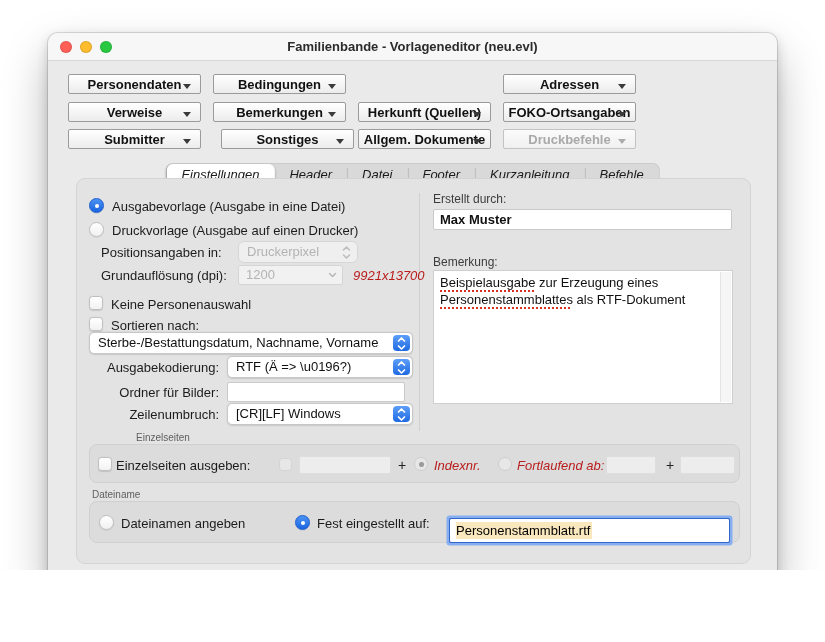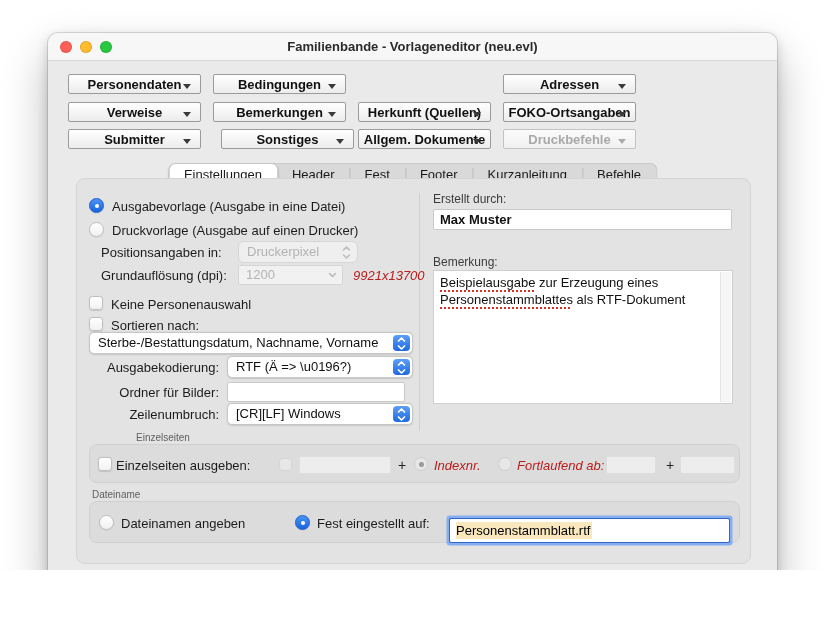--- a/index.html
+++ b/index.html
@@ -25,21 +25,21 @@
     display:flex; align-items:center; justify-content:center; cursor:default; }
   .btn .arrow { position:absolute; right:9px; top:9px; width:0; height:0;
     border-left:4px solid transparent; border-right:4px solid transparent; border-top:5px solid #3a3a3a; }
   .btn.disabled { color:#a9a9a9; border-color:#c3c3c3; background:linear-gradient(#fbfbfb,#f0f0f0); }
   .btn.disabled .arrow { border-top-color:#ababab; }
 
   
   .tabbar { position:absolute; top:130px; left:50%; transform:translateX(-50%);
     height:23px; background:#d9d9d9; border-radius:7px; display:flex; align-items:center; padding:1px;
     box-shadow:inset 0 0 0 1px rgba(0,0,0,.06); }
-  .tabseg { position:relative; height:21px; line-height:21px; padding:0 15px; font-size:13px; color:#1a1a1a; white-space:nowrap; }
+  .tabseg { position:relative; height:21px; line-height:21px; padding:0 15px; font-size:13px; color:#1a1a1a; white-space:nowrap;font-style:italic; }
   .tabseg.sep::before { content:""; position:absolute; left:0; top:4px; bottom:4px; width:1px; background:#bdbdbd; }
   .tabseg.selected { background:#ffffff; border-radius:6px; box-shadow:0 1px 2.5px rgba(0,0,0,.3); }
 
   
   .panel { position:absolute; left:28px; top:145px; width:675px; height:386px;
     background:#e3e3e3; border:1px solid #d4d4d4; border-radius:9px; }
   .vdivider { position:absolute; left:342px; top:14px; height:238px; width:1px; background:#d0d0d0; }
 
   .lbl { position:absolute; font-size:13px; color:#1c1c1c; white-space:nowrap; }
   .lbl.gray { color:#b91c1c;font-style:italic; }
@@ -141,21 +141,21 @@
       <span class="arrow"></span>
     </div>
     <div class="btn disabled" style="left:455px; top:96px;">
       <span>Druckbefehle</span>
       <span class="arrow"></span>
     </div>
 
     <div class="tabbar">
       <div class="tabseg selected">Einstellungen</div>
       <div class="tabseg">Header</div>
-      <div class="tabseg sep">Fest</div>
+      <div class="tabseg sep">Datei</div>
       <div class="tabseg sep">Footer</div>
       <div class="tabseg sep">Kurzanleitung</div>
       <div class="tabseg sep">Befehle</div>
     </div>
 
     <div class="panel">
       <div class="vdivider"></div>
 
       <span class="radio on" style="left:12px; top:19px;">
           <span class="dot"></span>

